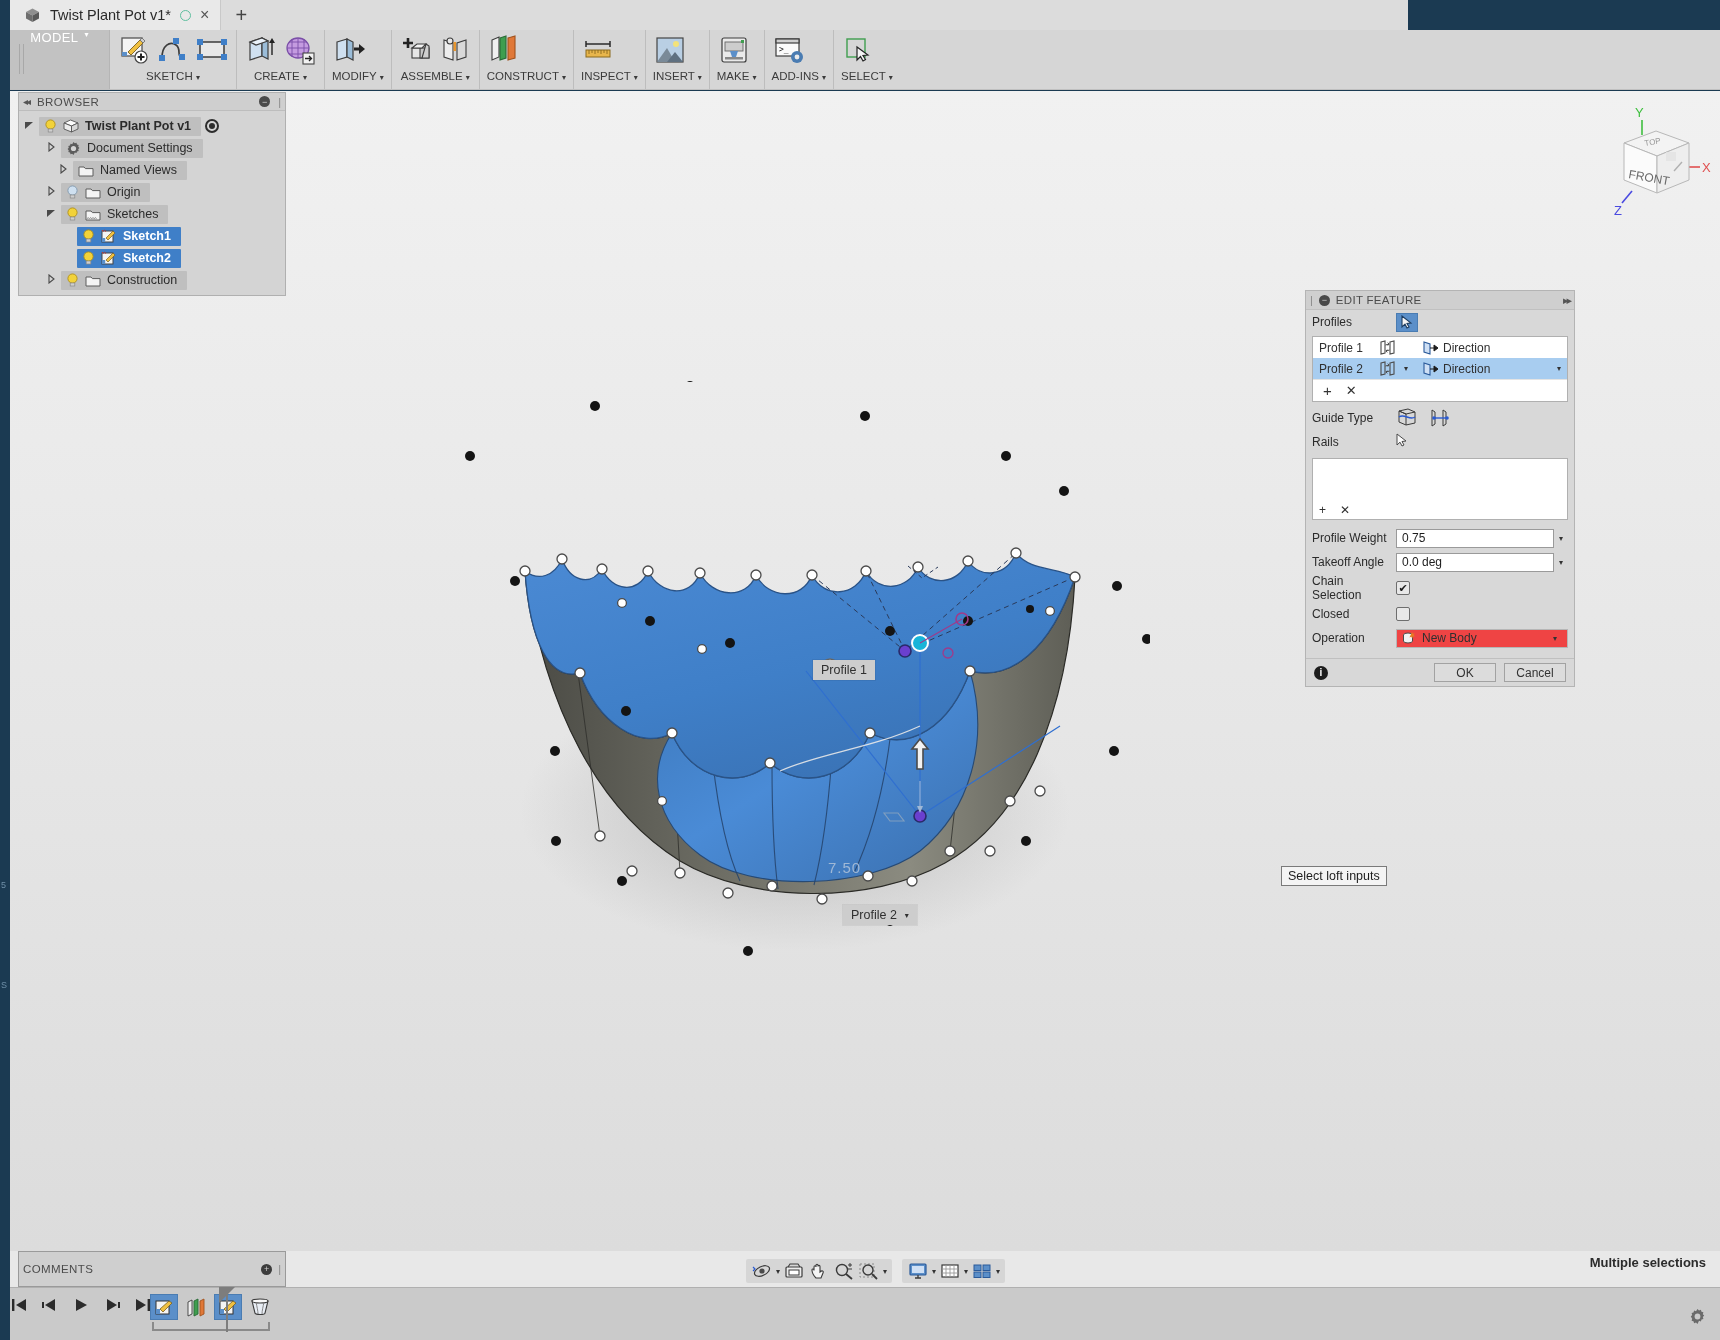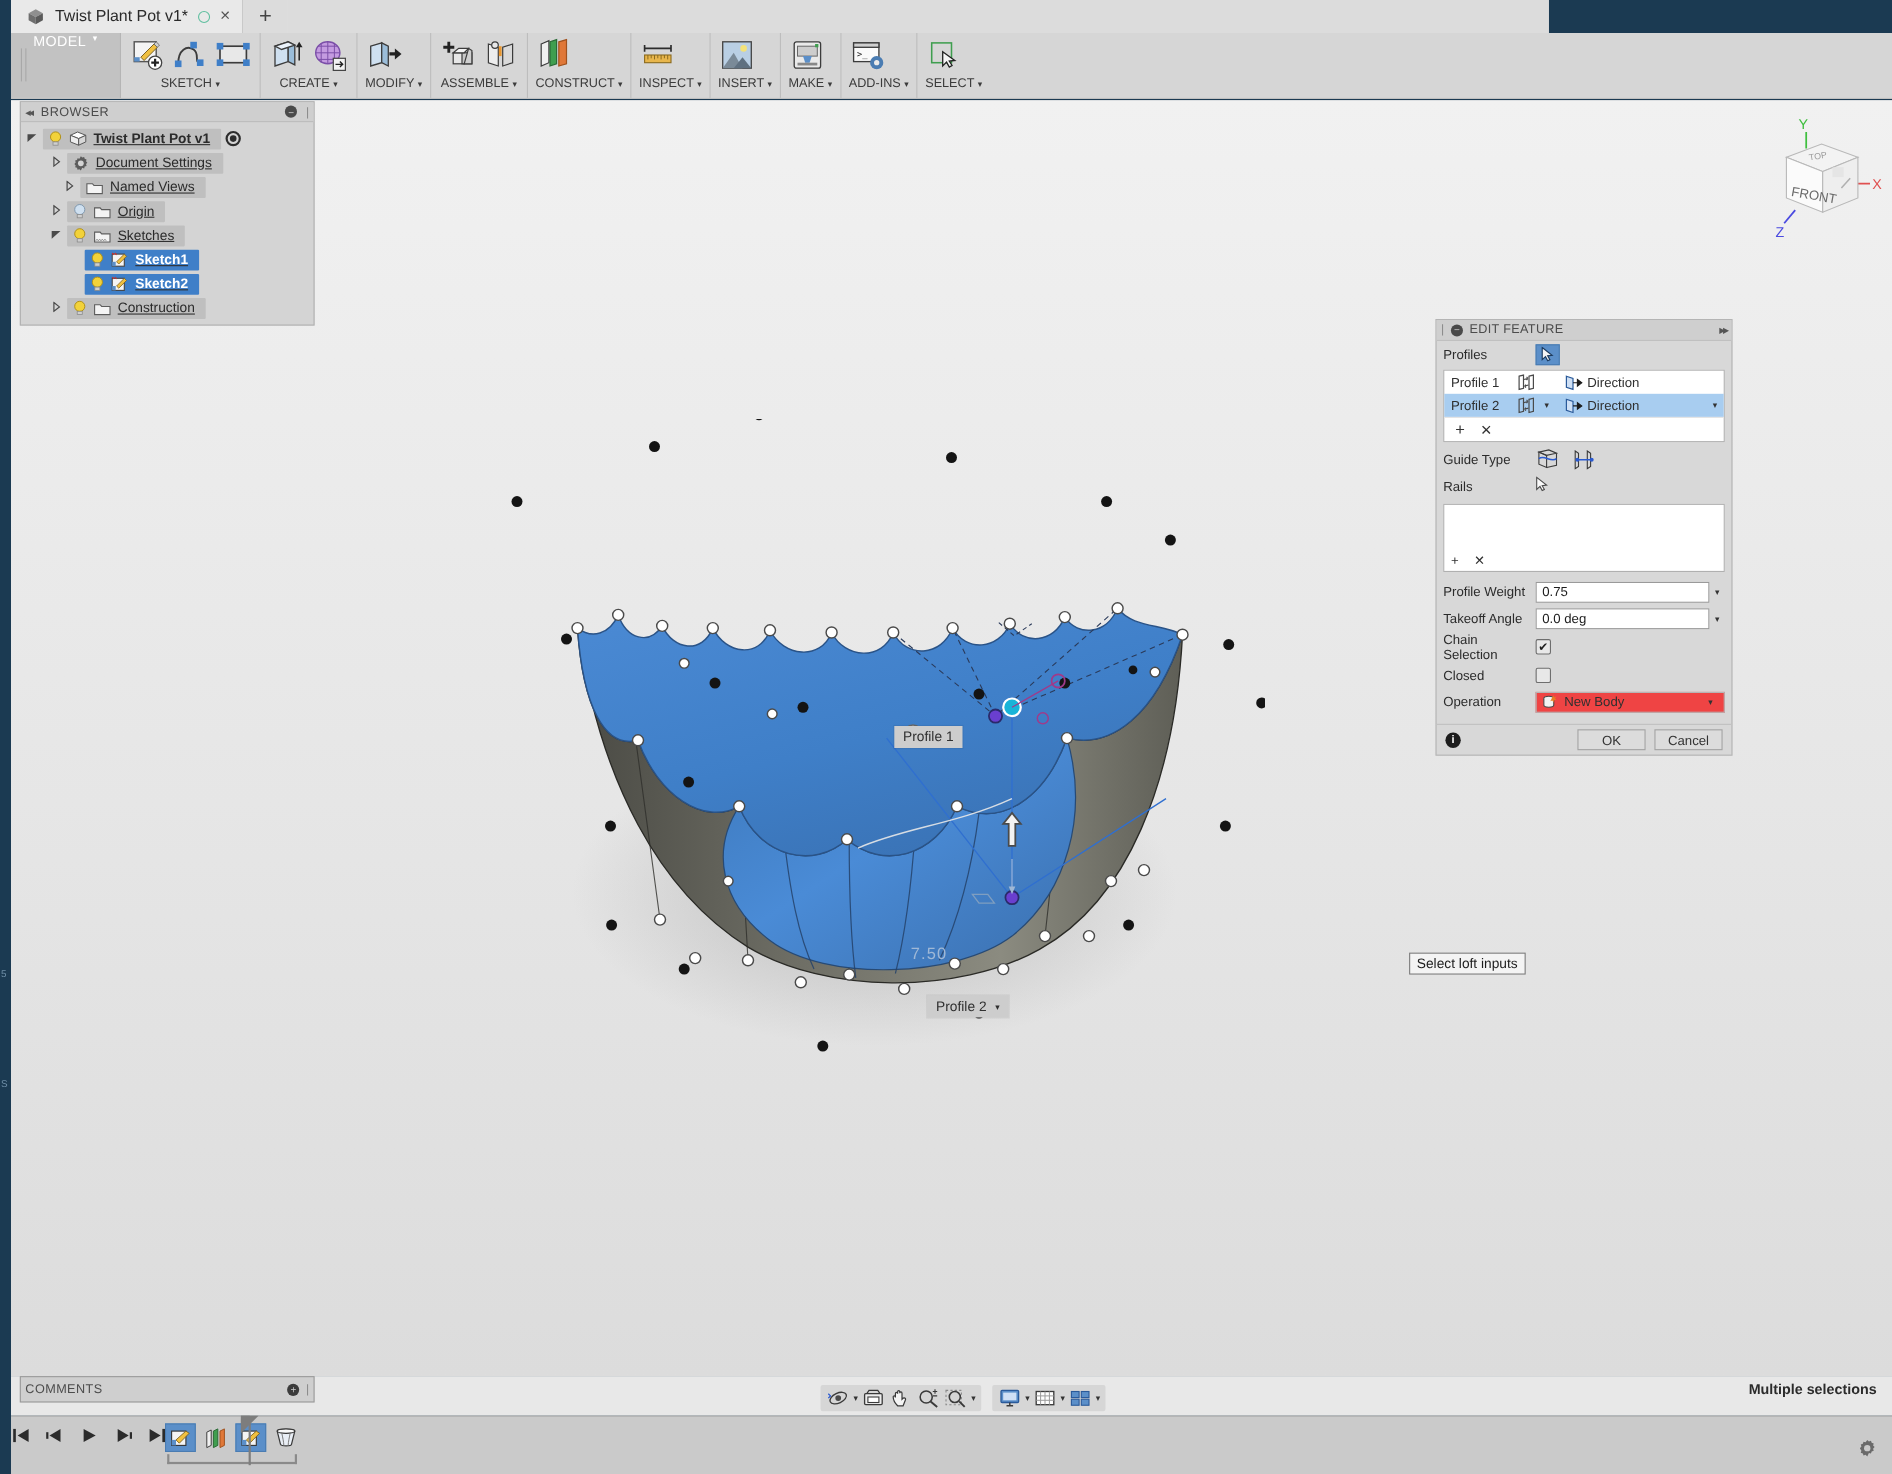--- a/index.html
+++ b/index.html
@@ -85,21 +85,21 @@
   }
   #browserhdr .collapse { color: #555; font-size: 10px; letter-spacing: -2px; }
   #browserhdr .btitle { font-size: 11.5px; color: #4c4c4c; letter-spacing: .4px; }
   #browserhdr .minus {
     margin-left: auto; width: 11px; height: 11px; border-radius: 50%;
     background: #4a4a4a; color: #d4d4d4; font-size: 9px;
     display: flex; align-items: center; justify-content: center;
   }
   #browserhdr .edge { color: #888; font-size: 11px; }
 
-  #tree { padding: 4px 0 4px 0; text-decoration: underline; }
+  #tree { padding: 4px 0 4px 0; }
   .trow {
     display: flex; align-items: center; height: 22px;
     font-size: 12.5px; color: #2b2b2b;
   }
   .tarrow {
     width: 20px; text-align: center; color: #4a4a4a;
     font-size: 9px; flex: none;
   }
   .tchip {
     display: flex; align-items: center; gap: 6px;
@@ -231,21 +231,21 @@
   }
   .dbtn {
     width: 62px; height: 19px; background: #dcdcdc; border: 1px solid #a2a2a2;
     display: flex; align-items: center; justify-content: center;
     font-size: 12px; color: #333;
   }
   #dlgfoot .okbtn { margin-left: auto; }
 
   
   #comments {
-    position: absolute; left: 18px; top: 1251px; width: 268px; height: 24px;
+    position: absolute; left: 18px; top: 1251px; width: 268px; height: 36px;
     background: #cfcfcf; border: 1px solid #9a9a9a;
     display: flex; align-items: center; padding: 0 4px; gap: 6px;
   }
   #comments .ctitle { font-size: 11.5px; color: #4c4c4c; letter-spacing: .4px; }
   #comments .plusc {
     margin-left: auto; width: 11px; height: 11px; border-radius: 50%;
     background: #3c3c3c; color: #cfcfcf; font-size: 9px;
     display: flex; align-items: center; justify-content: center;
   }
   #comments .edge2 { color: #888; font-size: 11px; }

